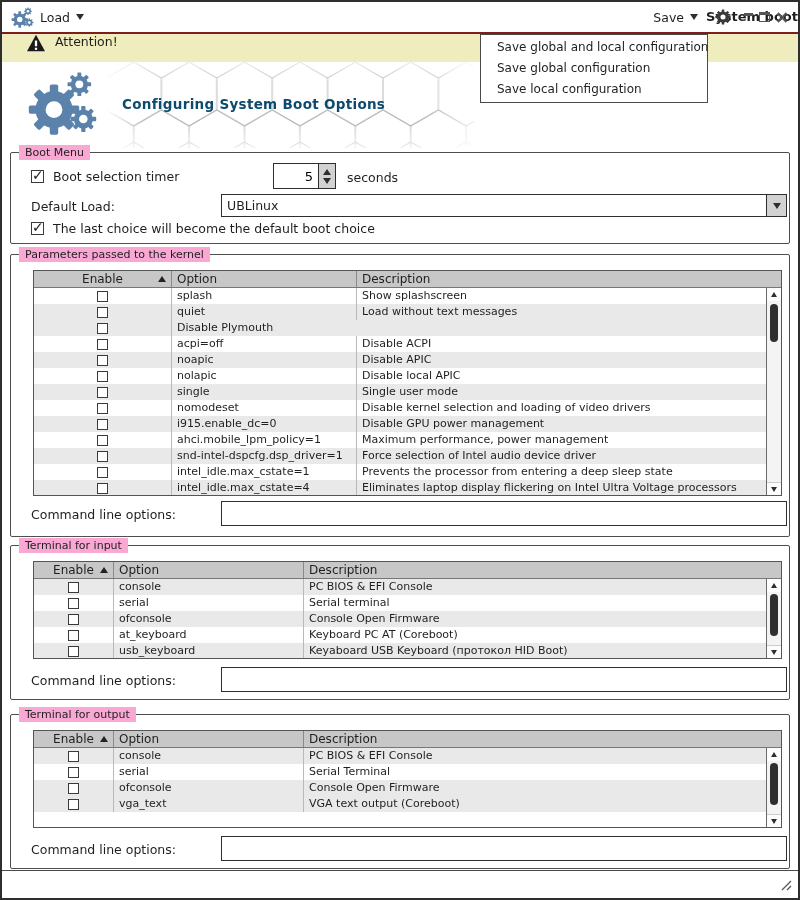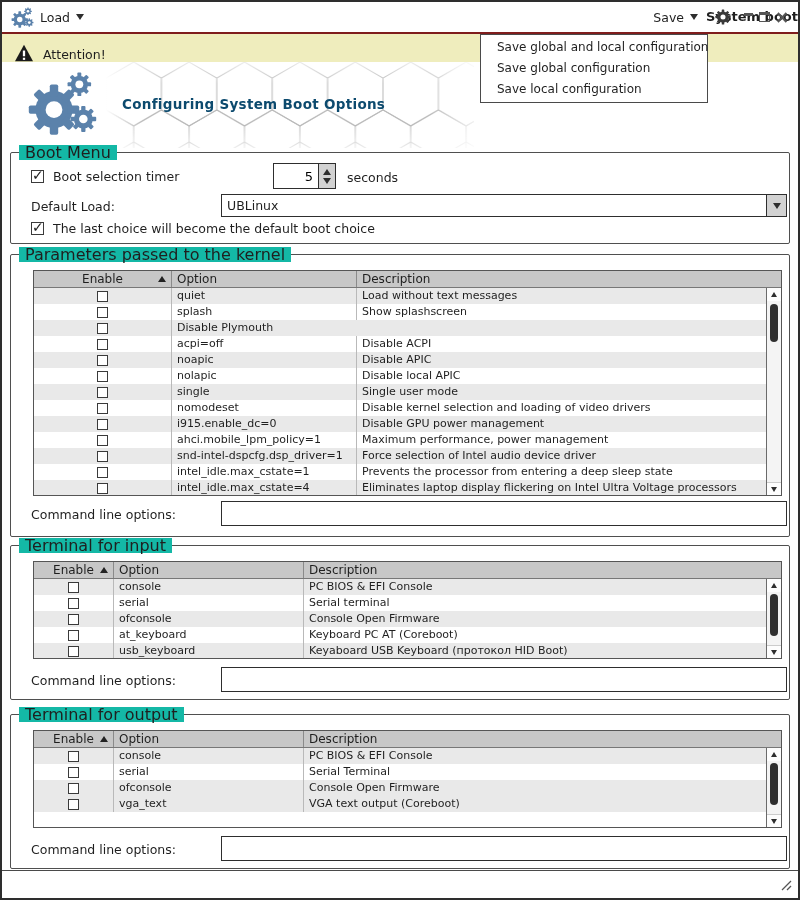--- a/index.html
+++ b/index.html
@@ -16,39 +16,39 @@
   .tri-down { width: 0; height: 0; border-left: 4.5px solid transparent; border-right: 4.5px solid transparent; border-top: 6px solid #2e2e2e; }
   .tri-up { width: 0; height: 0; border-left: 4.5px solid transparent; border-right: 4.5px solid transparent; border-bottom: 6px solid #2e2e2e; }
   .tb-gear { position: absolute; right: 66px; top: 6px; width: 18px; height: 18px; color: #3a3a3a; }
   .wc { position: absolute; top: 0; height: 30px; display: flex; align-items: center; justify-content: center; width: 16px; color: #555; }
   .wc-min { right: 42px; } .wc-max { right: 26px; } .wc-close { right: 8px; }
   .min-glyph { width: 9px; height: 3px; background: #555; margin-top: -6px; }
   .max-glyph { width: 11px; height: 10px; border: 1.5px solid #555; border-top: 3.5px solid #555; }
   .close-glyph { font-size: 17px; font-weight: bold; line-height: 1; }
 
   
-  .attention { position: absolute; top: 32px; left: 0; right: 0; height: 28px; background: #efedbd; display: flex; align-items: flex-end; gap: 9px; padding-left: 12px; z-index: 2; }
+  .attention { position: absolute; top: 32px; left: 0; right: 0; height: 28px; background: #efedbd; display: flex; align-items: flex-start; gap: 9px; padding-left: 24px; z-index: 2; }
   .attention .label { font-size: 12.5px; }
 
   
   .menu-pop { position: absolute; top: 32px; left: 478px; width: 228px; background: #fff; border: 1px solid #4a4a4a; z-index: 10; padding: 2px 0; }
   .menu-item { height: 21px; line-height: 21px; padding-left: 16px; font-size: 12px; white-space: nowrap; }
 
   
   .banner { position: absolute; top: 60px; left: 0; right: 0; height: 88px; background: #fff; }
   .banner-logo { position: absolute; left: 22px; top: 8px; width: 80px; height: 70px; color: #5b82ab; }
   .hexwrap { position: absolute; left: 104px; top: 0; width: 368px; height: 86px; }
   .hexfade { position: absolute; inset: 0;
     background: linear-gradient(to right, #fff 0%, rgba(255,255,255,0) 10%, rgba(255,255,255,0) 88%, rgba(255,255,255,0.8) 100%),
                 linear-gradient(to bottom, rgba(255,255,255,0.7) 0%, rgba(255,255,255,0) 25%, rgba(255,255,255,0) 75%, rgba(255,255,255,0.7) 100%); }
   .banner-title { position: absolute; left: 120px; top: 34px; font-size: 13.5px; font-weight: bold; color: #0c4a6e; z-index: 2; letter-spacing: 0.3px; }
 
   
   .fieldset { position: absolute; left: 8px; right: 8px; border: 1px solid #4f4f4f; border-radius: 2px; background: #fff; }
-  .legend { position: absolute; top: -8px; left: 8px; background: #14b8a6; padding: 0 6px; font-size: 16px; line-height: 15px; }
+  .legend { position: absolute; top: -8px; left: 8px; background: #f9a8d4; padding: 0 6px; font-size: 11px; line-height: 15px; }
   #fs-boot    { top: 150px; height: 92px; }
   #fs-kernel  { top: 252px; height: 283px; }
   #fs-termin  { top: 543px; height: 155px; }
   #fs-termout { top: 712px; height: 155px; }
 
   
   .cb { display: inline-block; width: 13px; height: 13px; border: 1.4px solid #3a3a3a; background: #fff; position: relative; flex: none; }
   .cb.checked::after { content: "\2713"; position: absolute; left: 0px; top: -4px; font-size: 14px; font-weight: bold; color: #1c1c1c; }
   .chkrow { position: absolute; display: flex; align-items: center; gap: 9px; font-size: 12.5px; }
   .row-timer { left: 20px; top: 16px; }
@@ -231,33 +231,33 @@
     <div class="tbl tbl-kernel">
       <div class="thead">
         <div class="th th-en" style="width:138px">
           <span>Enable</span>
           <span class="tri-up sort-arrow"></span>
         </div>
         <div class="th" style="width:185px">Option</div>
         <div class="th" style="flex:1">Description</div>
       </div>
       <div>
+          <div class="trow">
+            <div class="tc c-en">
+              <span class="cb"></span>
+            </div>
+            <div class="tc c-opt">splash</div>
+            <div class="tc c-desc">Show splashscreen</div>
+          </div>
           <div class="trow alt">
             <div class="tc c-en">
               <span class="cb"></span>
             </div>
             <div class="tc c-opt">quiet</div>
             <div class="tc c-desc">Load without text messages</div>
-          </div>
-          <div class="trow">
-            <div class="tc c-en">
-              <span class="cb"></span>
-            </div>
-            <div class="tc c-opt">splash</div>
-            <div class="tc c-desc">Show splashscreen</div>
           </div>
           <div class="trow alt">
             <div class="tc c-en">
               <span class="cb"></span>
             </div>
             <div class="tc c-desc">Disable Plymouth</div>
           </div>
           <div class="trow">
             <div class="tc c-en">
               <span class="cb"></span>

